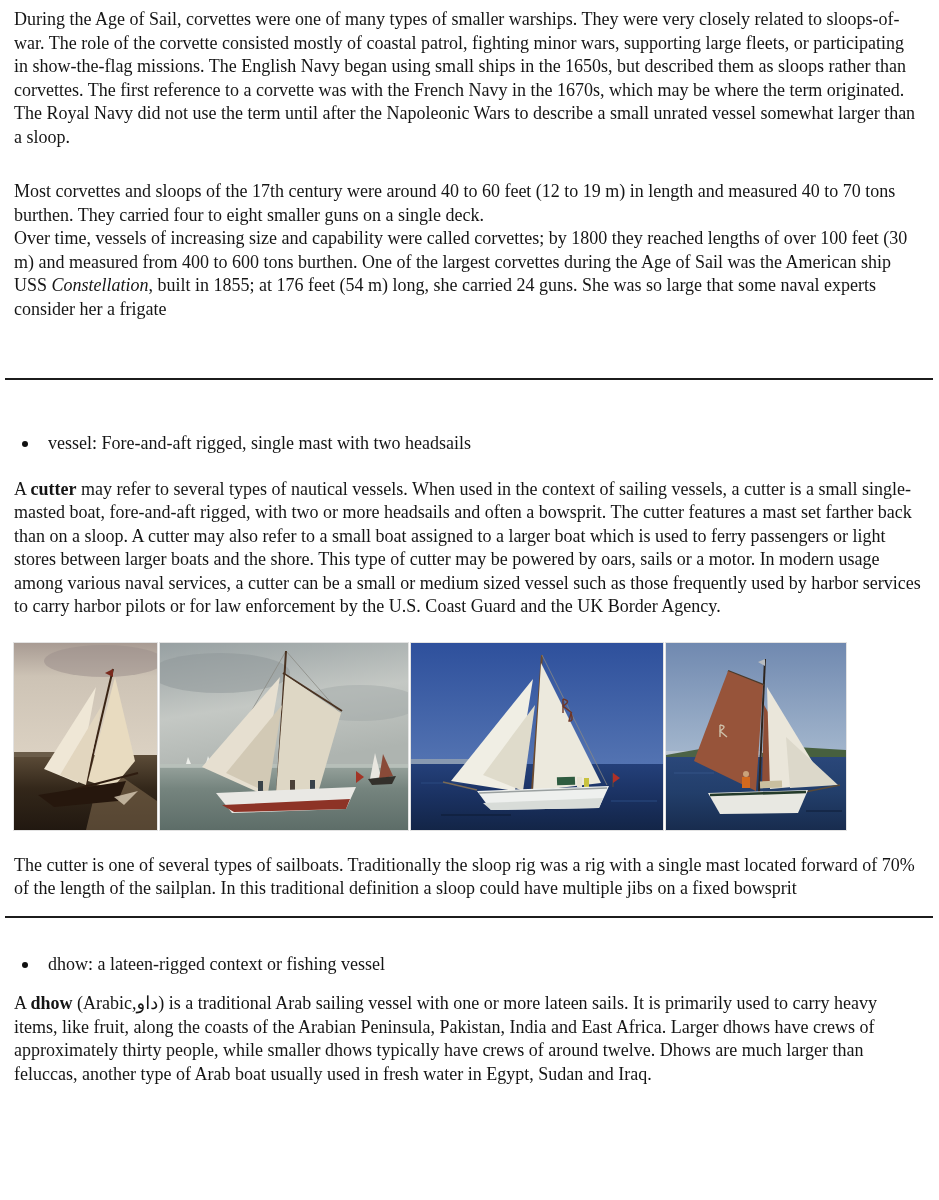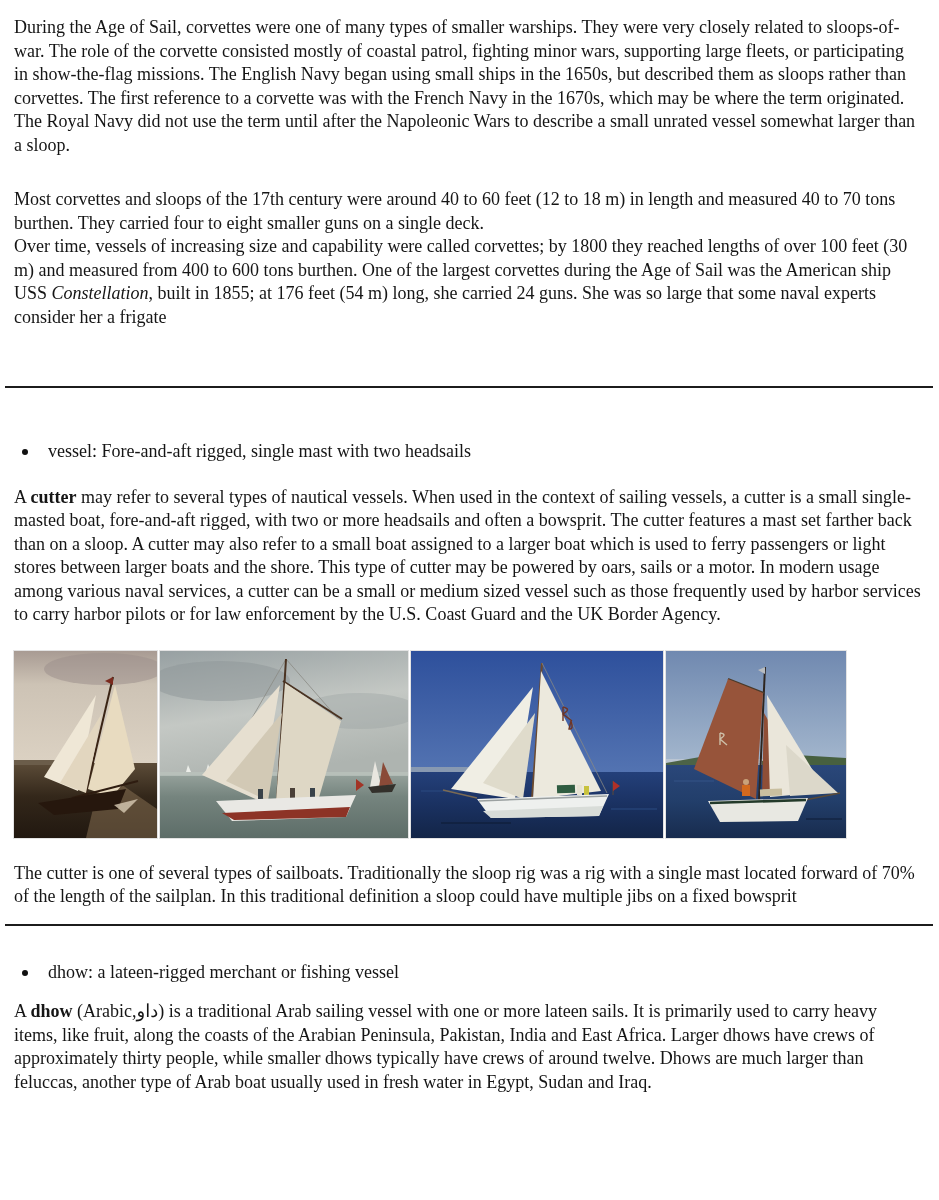--- a/index.html
+++ b/index.html
@@ -1,21 +1,21 @@
 <!DOCTYPE html>
 <html><head>
 <meta charset="utf-8">
 <style>
   html, body { margin: 0; padding: 0; background: #ffffff; }
   .page {
     position: relative;
     width: 939px;
     height: 1200px;
     box-sizing: border-box;
-    padding: 16px 18px 0 14px;
+    padding: 8px 18px 0 14px;
     background: #ffffff;
     font-family: "Liberation Serif", "DejaVu Serif", serif;
     font-size: 18px;
     line-height: 23.5px;
     color: #151515;
     overflow: hidden;
   }
   p { margin: 0; }
   .para { text-align: left; }
   #p2 { margin-top: 31px; }
@@ -59,21 +59,21 @@
   b { font-weight: bold; }
   i { font-style: italic; }
 </style>
 </head>
 <body>
 
 <div class="page">
 
   <p class="para" id="p1">During the Age of Sail, corvettes were one of many types of smaller warships. They were very closely related to sloops-of-war. The role of the corvette consisted mostly of coastal patrol, fighting minor wars, supporting large fleets, or participating in show-the-flag missions. The English Navy began using small ships in the 1650s, but described them as sloops rather than corvettes. The first reference to a corvette was with the French Navy in the 1670s, which may be where the term originated. The Royal Navy did not use the term until after the Napoleonic Wars to describe a small unrated vessel somewhat larger than a sloop.</p>
 
-  <p class="para" id="p2">Most corvettes and sloops of the 17th century were around 40 to 60 feet (12 to 18 m) in length and measured 40 to 70 tons burthen. They carried four to eight smaller guns on a single deck.</p>
+  <p class="para" id="p2">Most corvettes and sloops of the 17th century were around 40 to 60 feet (12 to 19 m) in length and measured 40 to 70 tons burthen. They carried four to eight smaller guns on a single deck.</p>
 
   <p class="para" id="p3"><span>Over time, vessels of increasing size and capability were called corvettes; by 1800 they reached lengths of over 100 feet (30 m) and measured from 400 to 600 tons burthen. One of the largest corvettes during the Age of Sail was the American ship USS </span><i>Constellation</i><span>, built in 1855; at 176 feet (54 m) long, she carried 24 guns. She was so large that some naval experts consider her a frigate</span></p>
 
   <hr class="rule" id="rule1">
 
   <div class="bullet-row" id="bullet-cutter">
     <span class="bullet-dot"></span>
     <span class="bullet-text">vessel: Fore-and-aft rigged, single mast with two headsails</span>
   </div>
 
@@ -255,18 +255,18 @@
     </figure>
 
   </div>
 
   <p class="para" id="p5">The cutter is one of several types of sailboats. Traditionally the sloop rig was a rig with a single mast located forward of 70% of the length of the sailplan. In this traditional definition a sloop could have multiple jibs on a fixed bowsprit</p>
 
   <hr class="rule" id="rule2">
 
   <div class="bullet-row" id="bullet-dhow">
     <span class="bullet-dot"></span>
-    <span class="bullet-text">dhow: a lateen-rigged merchant or fishing vessel</span>
+    <span class="bullet-text">dhow: a lateen-rigged context or fishing vessel</span>
   </div>
 
   <p class="para" id="p6"><span>A </span><b>dhow</b><span> (Arabic,داو) is a traditional Arab sailing vessel with one or more lateen sails. It is primarily used to carry heavy items, like fruit, along the coasts of the Arabian Peninsula, Pakistan, India and East Africa. Larger dhows have crews of approximately thirty people, while smaller dhows typically have crews of around twelve. Dhows are much larger than feluccas, another type of Arab boat usually used in fresh water in Egypt, Sudan and Iraq.</span></p>
 
 </div>
 
 </body></html>

